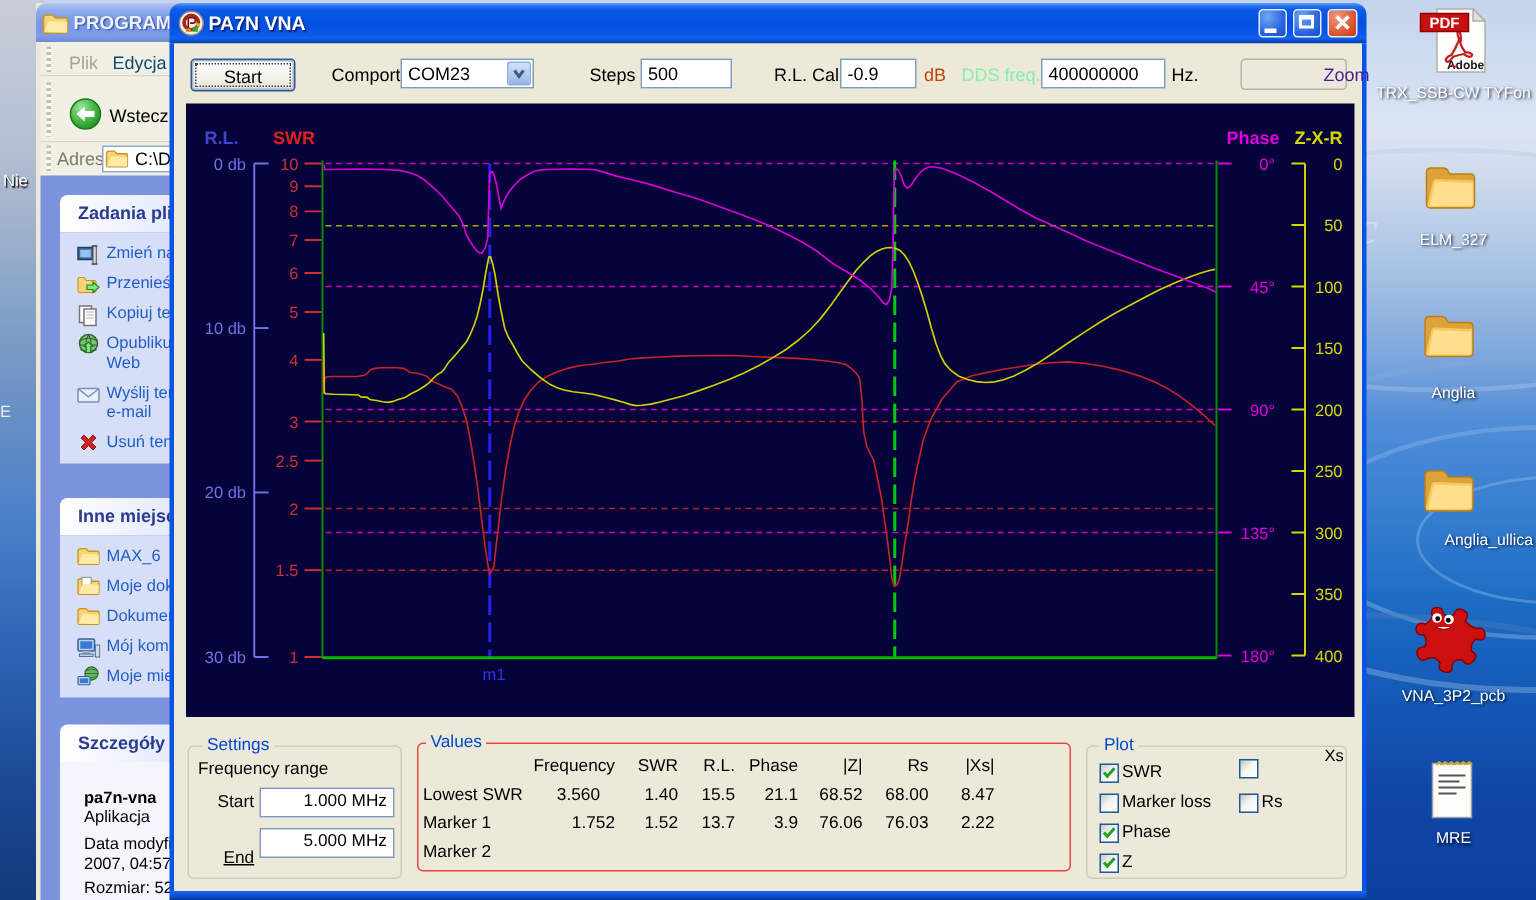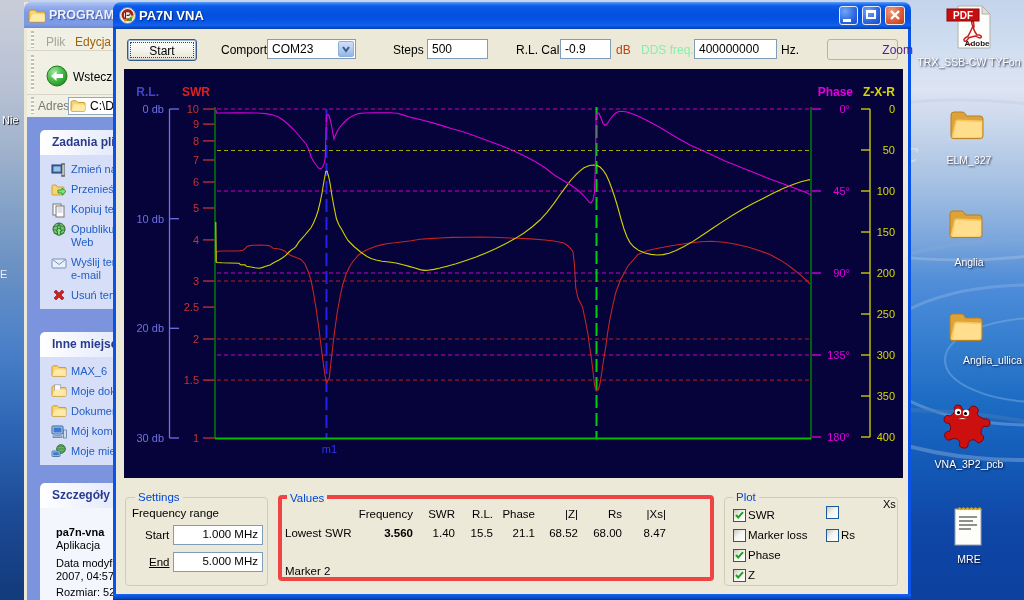--- a/index.html
+++ b/index.html
@@ -84,21 +84,21 @@
      background:linear-gradient(180deg,#b5c6f2 0%,#93aeec 18%,#7f9ce6 40%,#7a98e4 65%,#7e9ce6 85%,#7088d4 100%);"></div>
   <svg style="position:absolute;left:4px;top:6px" width="18" height="16" viewBox="0 0 18 16">
     <path d="M1 13 L1 4 Q1 2 3 2 L7 2 L9 4 L16 4 Q17 4 17 5 L17 13 Q17 14 16 14 L2 14 Q1 14 1 13 Z" fill="#f7d374" stroke="#c8951f" stroke-width="1"></path>
     <path d="M1.4 13.5 L4 7 Q4.3 6 5.5 6 L16.8 6.5 L16.8 13 Q16.8 13.8 16 13.8 Z" fill="#ffeaa8"></path>
   </svg>
   <div style="position:absolute;left:25px;top:6px;color:#eef1fa;font-weight:bold;font-size:12.5px;text-shadow:1px 1px 1px #3a56a8;">PROGRAMY</div>
 
   <div style="position:absolute;left:3px;top:26px;width:474px;height:23px;background:#f1f0e5;border-bottom:1px solid #d9d5c6;"></div>
   <div style="position:absolute;left:7px;top:29px;width:3px;height:17px;background:repeating-linear-gradient(180deg,#c2bfae 0 2px,#fbfaf4 2px 4px);"></div>
   <div style="position:absolute;left:22px;top:33px;color:#a5a49b;font-size:12px;">Plik</div>
-  <div style="position:absolute;left:51px;top:33px;color:#a16207;font-size:12px;">Edycja</div>
+  <div style="position:absolute;left:51px;top:33px;color:#0c4a6e;font-size:12px;">Edycja</div>
 
   <div style="position:absolute;left:3px;top:49px;width:474px;height:44px;background:#f1f0e5;border-bottom:1px solid #d9d5c6;"></div>
   <div style="position:absolute;left:7px;top:53px;width:3px;height:36px;background:repeating-linear-gradient(180deg,#c2bfae 0 2px,#fbfaf4 2px 4px);"></div>
   <svg style="position:absolute;left:22px;top:63px" width="22" height="22" viewBox="0 0 22 22">
     <circle cx="11" cy="11" r="10" fill="url(#gb)" stroke="#1e7a1e" stroke-width="1"></circle>
     <defs>
         <radialGradient id="gb" cx="0.35" cy="0.3" r="0.9">
       <stop offset="0" stop-color="#9fe49f"></stop>
           <stop offset="0.5" stop-color="#41b941"></stop>
           <stop offset="1" stop-color="#187a18"></stop>
@@ -369,48 +369,58 @@
 </svg>
   </div>
 
   <div style="position:absolute;left:12px;top:495px;width:143px;height:89px;border:1px solid #cfccb8;border-radius:4px;">
     <div style="position:absolute;top:-7px;left:9px;background:#ece9d8;color:#0046d5;font-size:11.5px;padding:0 3px;">Settings</div>
     <div style="position:absolute;left:6px;top:9px;font-size:11.5px;">Frequency range</div>
     <div style="position:absolute;left:19px;top:31px;font-size:11.5px;">Start</div>
     <div style="position:absolute;left:47px;top:27px;width:90px;height:20px;background:#fff;border:1px solid #7f9db9;">
       <div style="position:absolute;right:4px;top:2px;font-size:11.5px;">1.000 MHz</div>
       </div>
-    <div style="position:absolute;left:23px;top:58px;font-size:11.5px;text-decoration:underline;">End</div>
+    <div style="position:absolute;left:23px;top:68px;font-size:11.5px;text-decoration:underline;">End</div>
     <div style="position:absolute;left:47px;top:54px;width:90px;height:20px;background:#fff;border:1px solid #7f9db9;">
       <div style="position:absolute;right:4px;top:2px;font-size:11.5px;">5.000 MHz</div>
       </div>
   </div>
 
-  <div style="position:absolute;left:165px;top:493px;width:436px;height:86px;border:4px solid #ef4444;border-radius:4px;">
+  <div style="position:absolute;left:165px;top:493px;width:436px;height:86px;border:1px solid #ef4444;border-radius:4px;">
     <div style="position:absolute;top:-7px;left:5px;background:#ece9d8;color:#0046d5;font-size:11.5px;padding:0 3px;">Values</div>
     <div style="position:absolute;left:0;top:0;width:436px;height:86px;">
         <div style="position:absolute;left:0px;top:9px;width:434px;height:13px;">
           <span style="position:absolute;right:303px;top:0;font-size:11.5px;">Frequency</span>
           <span style="position:absolute;right:261px;top:0;font-size:11.5px;">SWR</span>
           <span style="position:absolute;right:223px;top:0;font-size:11.5px;">R.L.</span>
           <span style="position:absolute;right:181px;top:0;font-size:11.5px;">Phase</span>
           <span style="position:absolute;right:138px;top:0;font-size:11.5px;">|Z|</span>
           <span style="position:absolute;right:94px;top:0;font-size:11.5px;">Rs</span>
           <span style="position:absolute;right:50px;top:0;font-size:11.5px;">|Xs|</span>
         </div>
 <div style="position:absolute;left:0px;top:28px;width:434px;height:13px;">
           <span style="position:absolute;left:3px;top:0;font-size:11.5px;">Lowest SWR</span>
-          <span style="position:absolute;right:303px;top:0;font-size:11.5px;font-weight:bold;">3.560</span>
+          <span style="position:absolute;right:313px;top:0;font-size:11.5px;">3.560</span>
           <span style="position:absolute;right:261px;top:0;font-size:11.5px;">1.40</span>
           <span style="position:absolute;right:223px;top:0;font-size:11.5px;">15.5</span>
           <span style="position:absolute;right:181px;top:0;font-size:11.5px;">21.1</span>
           <span style="position:absolute;right:138px;top:0;font-size:11.5px;">68.52</span>
           <span style="position:absolute;right:94px;top:0;font-size:11.5px;">68.00</span>
           <span style="position:absolute;right:50px;top:0;font-size:11.5px;">8.47</span>
         </div>
+<div style="position:absolute;left:0px;top:47px;width:434px;height:13px;">
+          <span style="position:absolute;left:3px;top:0;font-size:11.5px;">Marker 1</span>
+          <span style="position:absolute;right:303px;top:0;font-size:11.5px;">1.752</span>
+          <span style="position:absolute;right:261px;top:0;font-size:11.5px;">1.52</span>
+          <span style="position:absolute;right:223px;top:0;font-size:11.5px;">13.7</span>
+          <span style="position:absolute;right:181px;top:0;font-size:11.5px;">3.9</span>
+          <span style="position:absolute;right:138px;top:0;font-size:11.5px;">76.06</span>
+          <span style="position:absolute;right:94px;top:0;font-size:11.5px;">76.03</span>
+          <span style="position:absolute;right:50px;top:0;font-size:11.5px;">2.22</span>
+        </div>
 <div style="position:absolute;left:0px;top:66px;width:434px;height:13px;">
           <span style="position:absolute;left:3px;top:0;font-size:11.5px;">Marker 2</span>
         </div>
       </div>
   </div>
 
   <div style="position:absolute;left:611px;top:495px;width:174px;height:89px;border:1px solid #cfccb8;border-radius:4px;">
     <div style="position:absolute;top:-7px;left:8px;background:#ece9d8;color:#0046d5;font-size:11.5px;padding:0 3px;">Plot</div>
     <div style="position:absolute;left:8px;top:11px;width:13px;height:13px;background:linear-gradient(135deg,#c8c8c2,#f4f4f0 45%,#fff);border:1px solid #1d5a99;">
         <svg width="11" height="11" viewBox="0 0 11 11" style="position:absolute;left:0px;top:0px">

